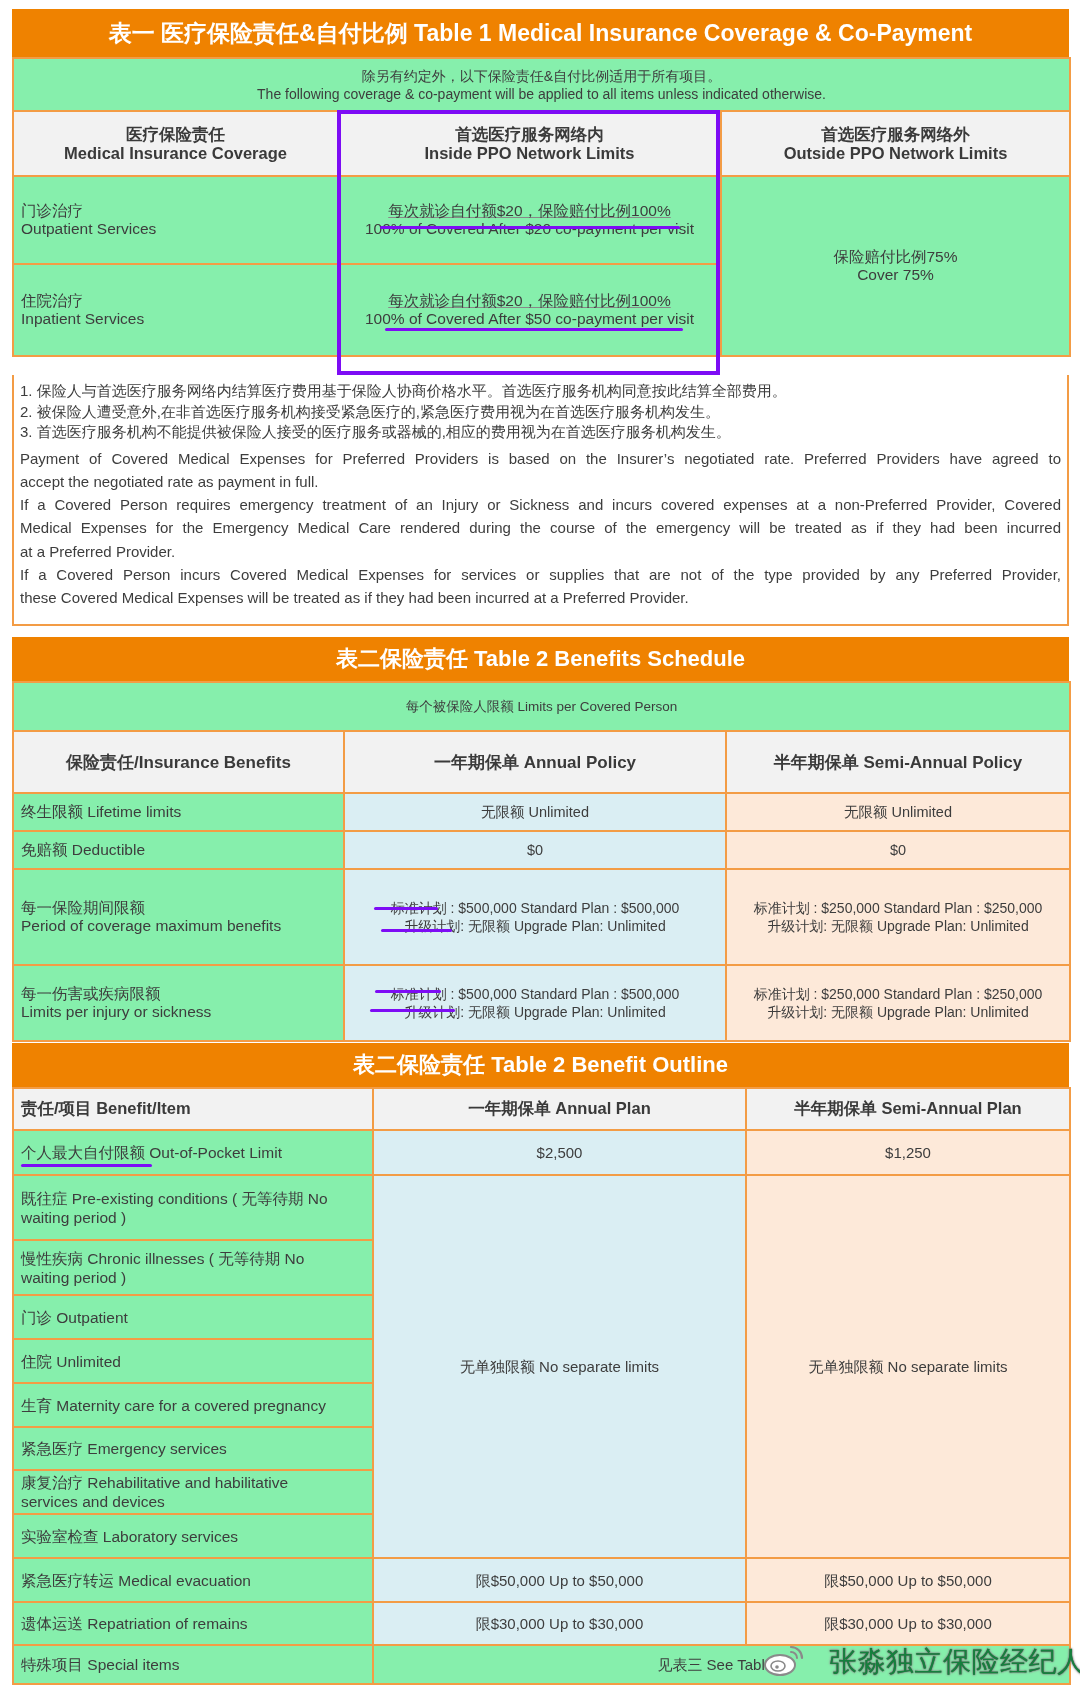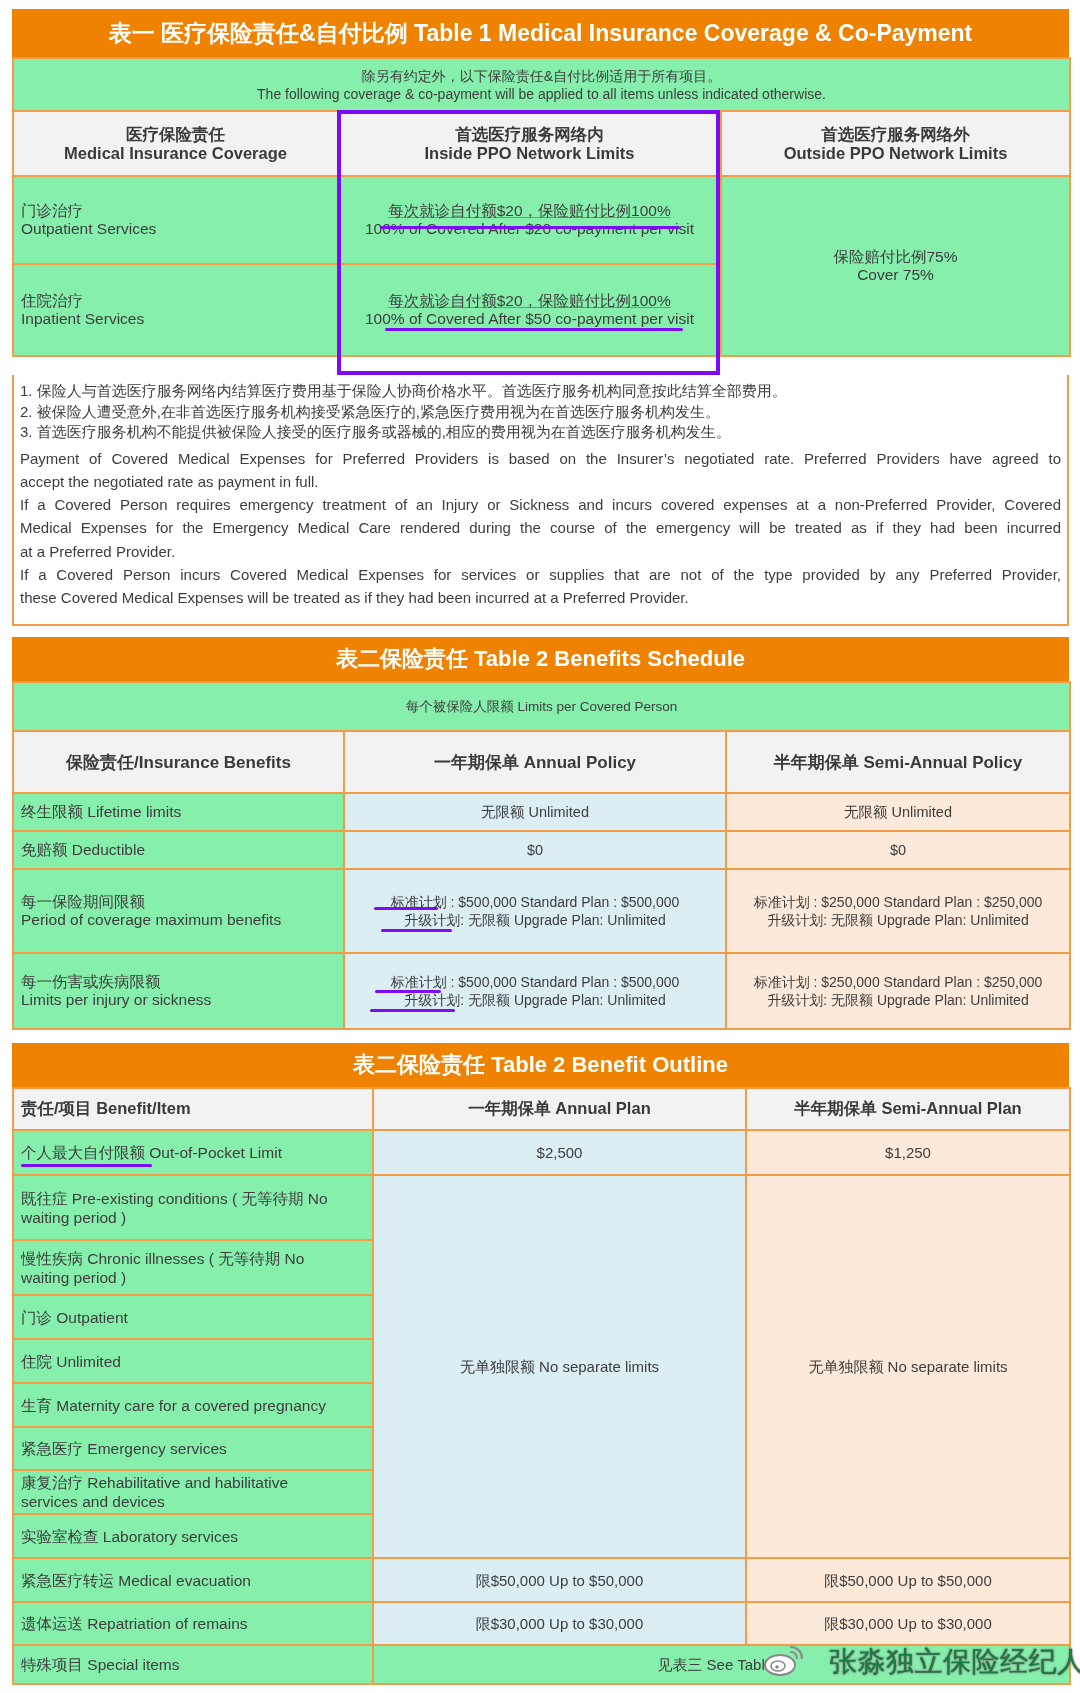--- a/index.html
+++ b/index.html
@@ -152,21 +152,21 @@
     <tr style="height:38px">
       <td class="l white">终生限额 Lifetime limits</td>
       <td class="c val blue">无限额 Unlimited</td>
       <td class="c val peach">无限额 Unlimited</td>
     </tr>
     <tr style="height:38px">
       <td class="l white">免赔额 Deductible</td>
       <td class="c val blue">$0</td>
       <td class="c val peach">$0</td>
     </tr>
-    <tr style="height:84px">
+    <tr style="height:96px">
       <td class="l white">
         <span class="line">每一保险期间限额</span>
         <span class="line">Period of coverage maximum benefits</span>
       </td>
       <td class="c val2 blue">
         <span class="line">标准计划 : $500,000 Standard Plan : $500,000</span>
         <span class="line">升级计划: 无限额 Upgrade Plan: Unlimited</span>
       </td>
       <td class="c val2 peach">
         <span class="line">标准计划 : $250,000 Standard Plan : $250,000</span>

